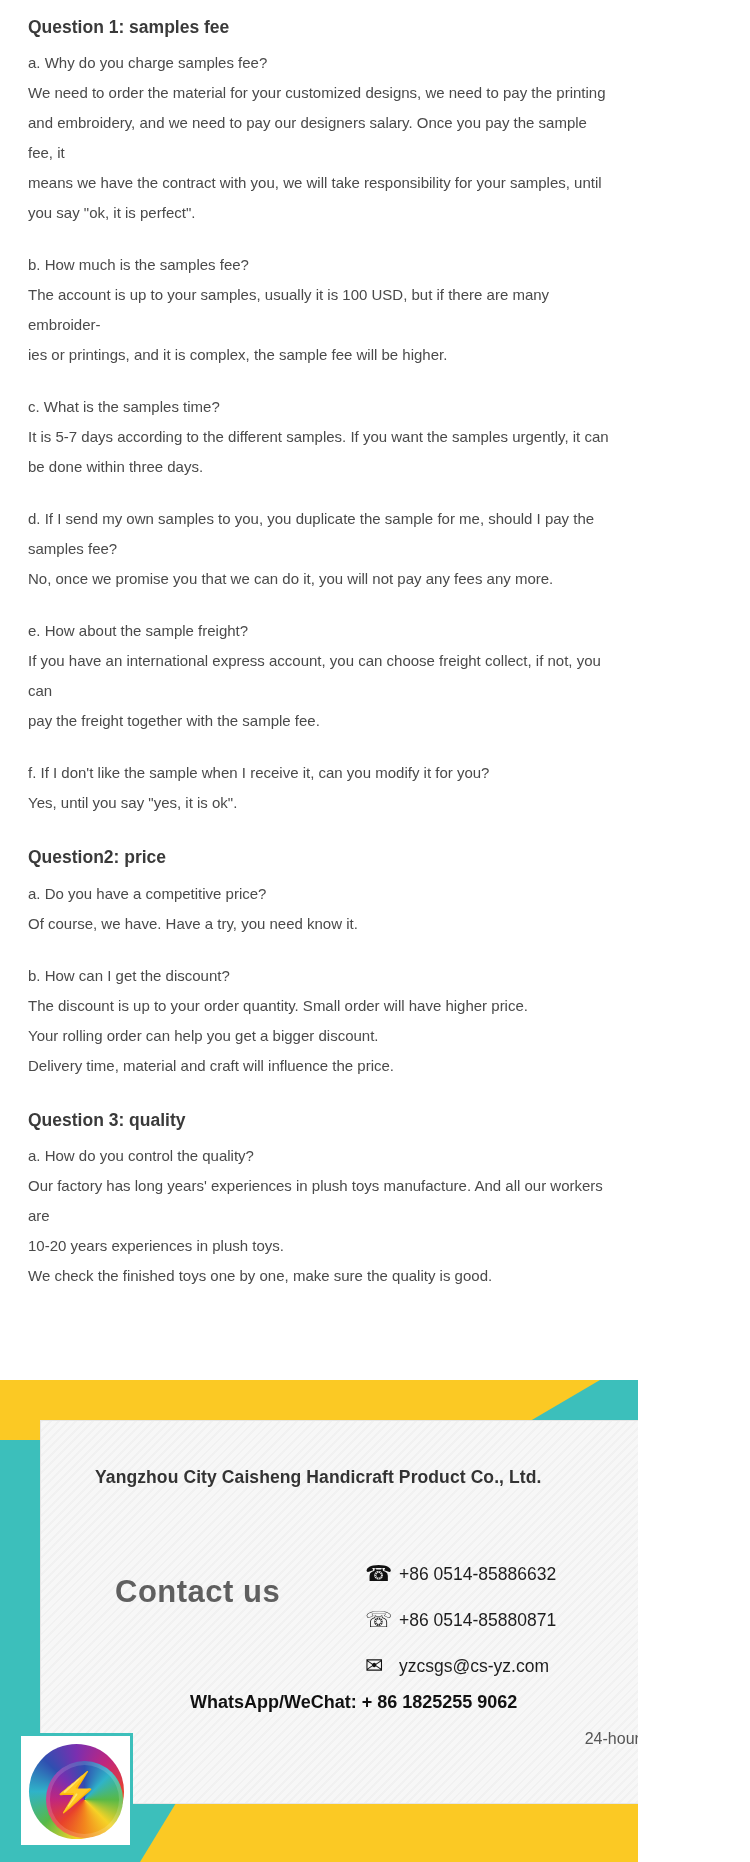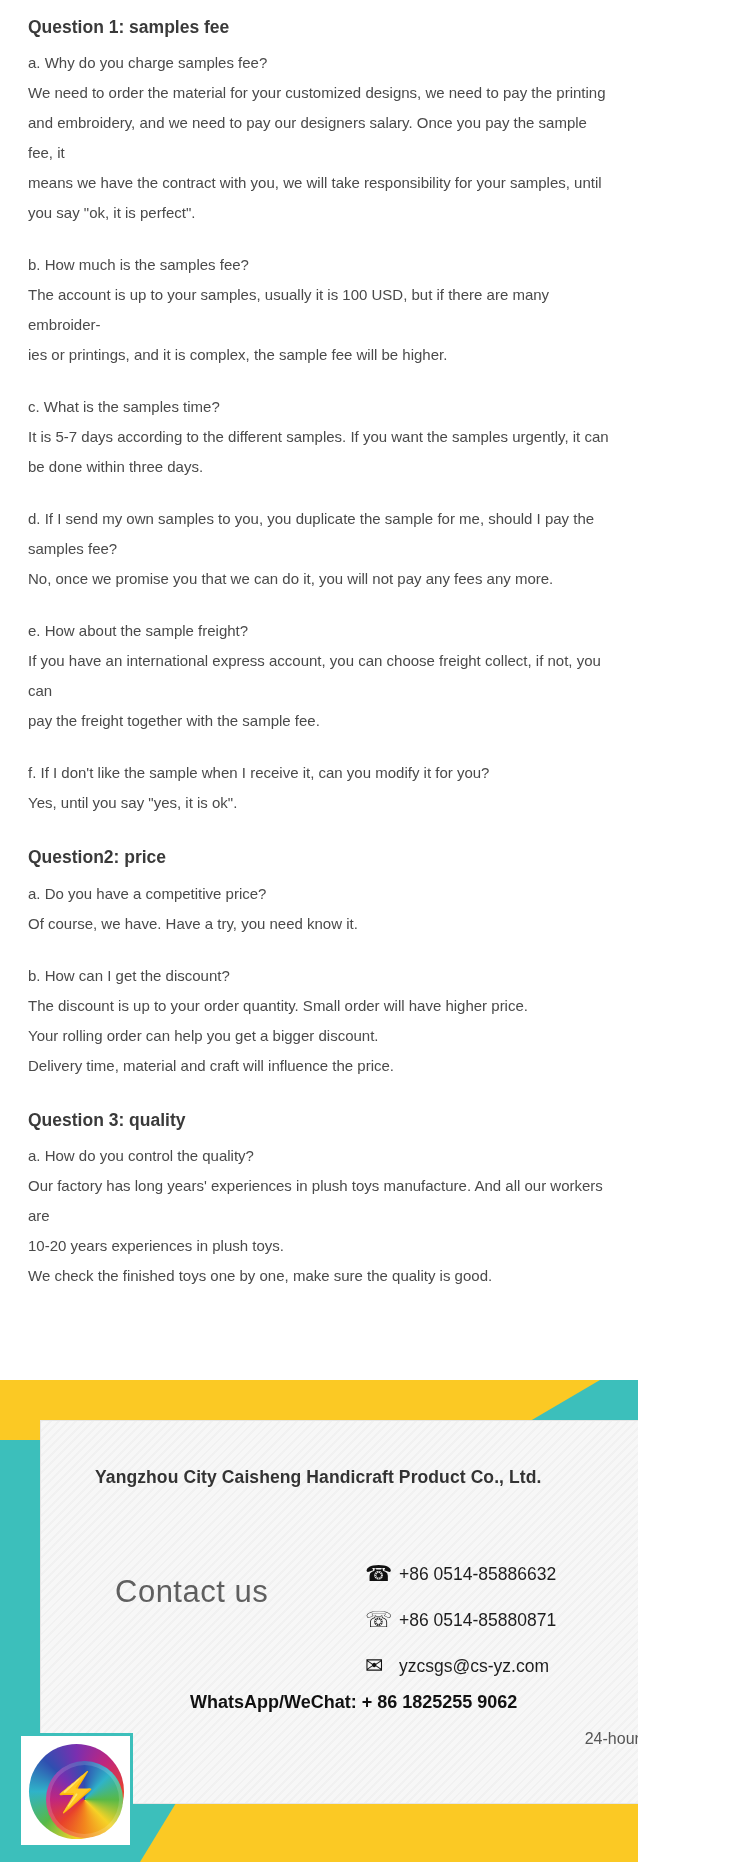--- a/index.html
+++ b/index.html
@@ -86,21 +86,21 @@
     left: 95px; top: 105px;
     font-size: 17.5px;
     font-weight: bold;
     color: #333333;
     letter-spacing: 0.1px;
   }
   .contact-us {
     position: absolute;
     left: 115px; top: 212px;
     font-size: 31px;
-    font-weight: normal;
+    font-weight: bold;
     color: #5f5f5f;
     letter-spacing: 0.5px;
   }
   .contact-lines {
     position: absolute;
     left: 365px; top: 190px;
     width: 330px;
   }
   .c-row {
     display: flex;

